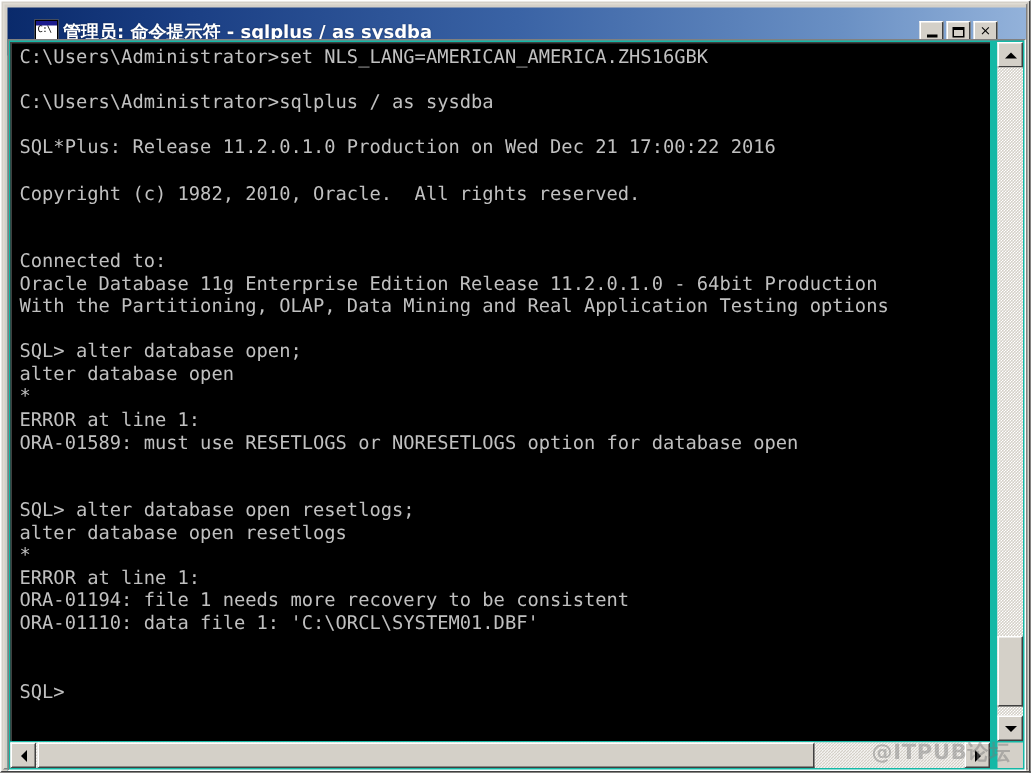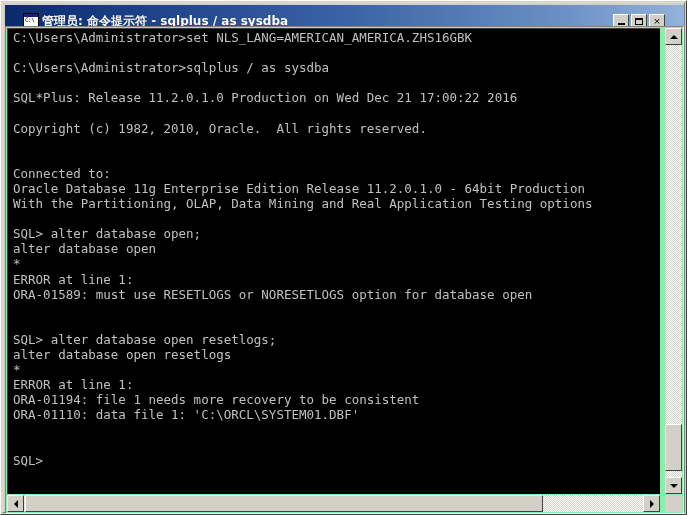--- a/index.html
+++ b/index.html
@@ -145,21 +145,21 @@
     position: absolute;
     left: 2px;
     top: 23px;
     width: 679px;
     height: 488px;
     box-sizing: border-box;
     border-top: 1px solid #808080;
     border-left: 1px solid #808080;
     border-right: 1px solid #ffffff;
     border-bottom: 1px solid #ffffff;
-    background: #86efac;
+    background: #14b8a6;
   }
 
   #terminal {
     position: absolute;
     left: 1px;
     top: 1px;
     width: 653px;
     height: 466px;
     background: #000000;
     overflow: hidden;
@@ -400,14 +400,15 @@
         <div id="hscroll-track"></div>
         <div id="hscroll-thumb"></div>
         <div class="scroll-btn" id="hscroll-right">
           <span class="arrow-right"></span>
         </div>
       </div>
 
       <div id="scroll-corner"></div>
     </div>
 
+    <div id="watermark">@ITPUB论坛</div>
   </div>
 </div>
 
 </body></html>

